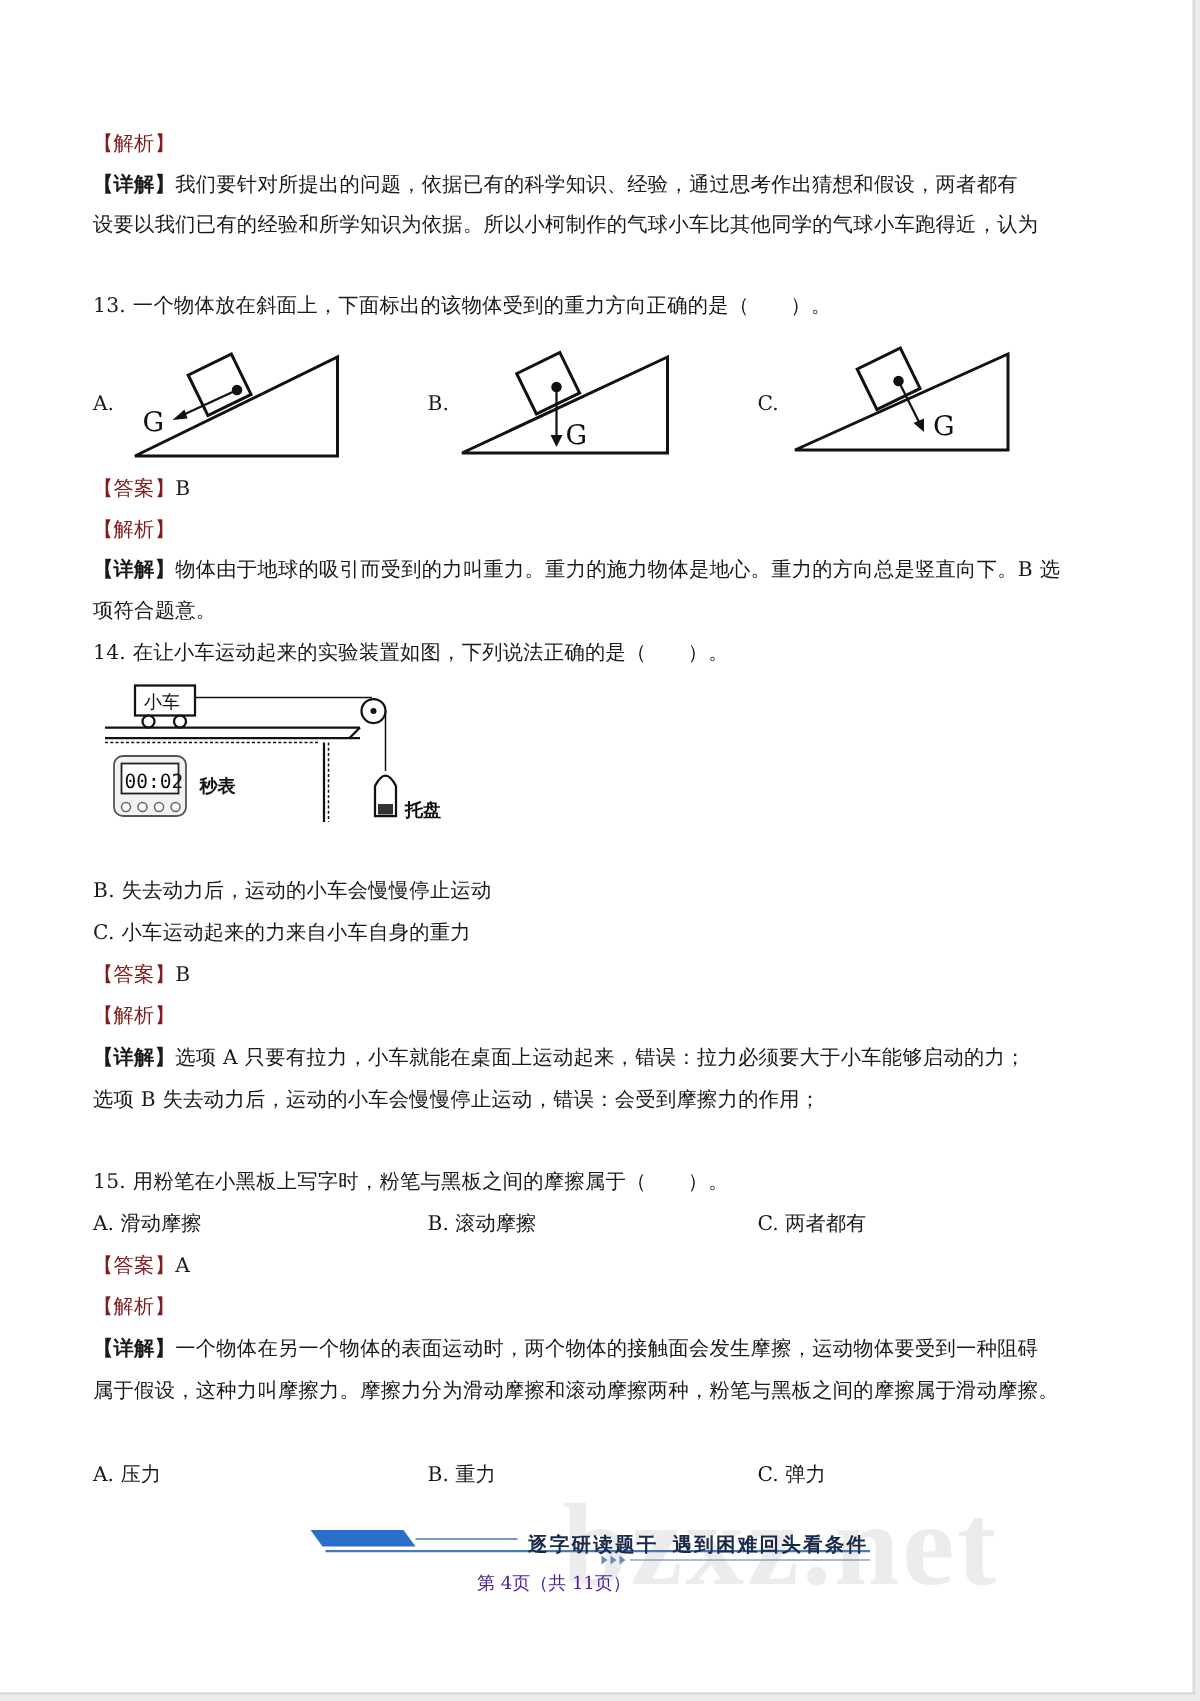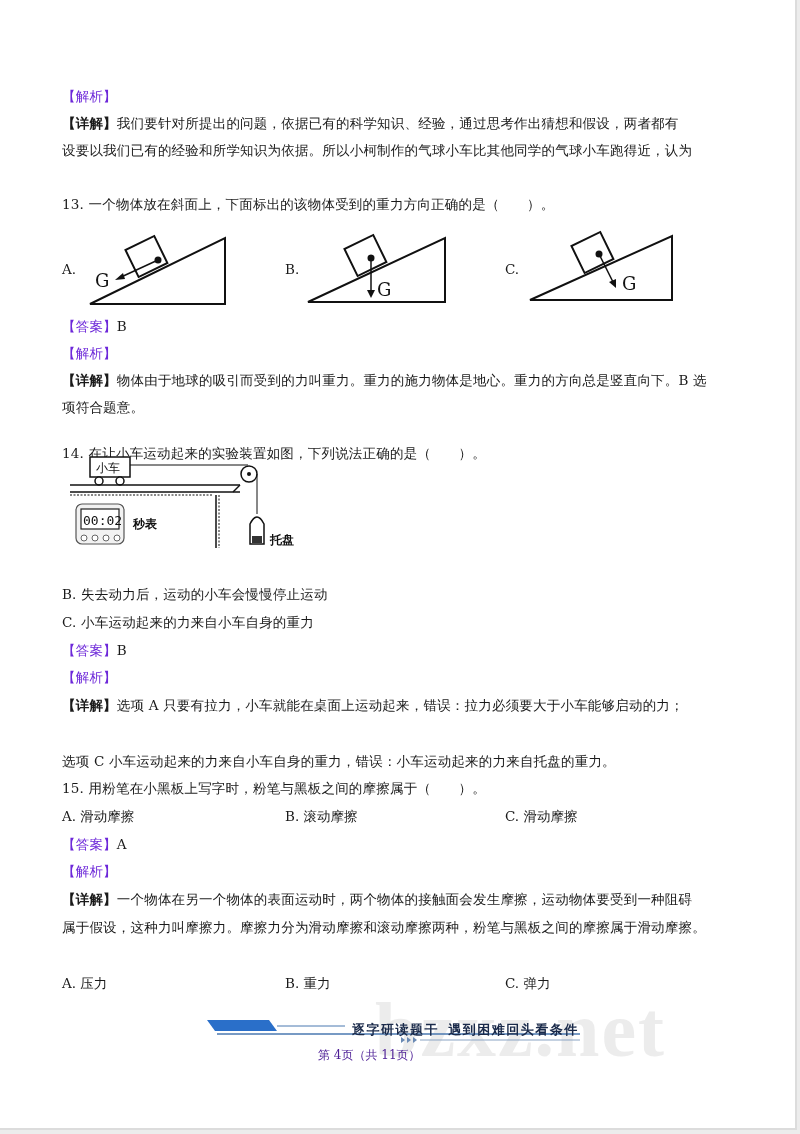--- a/index.html
+++ b/index.html
@@ -8,21 +8,21 @@
     font-family: "DejaVu Serif", "Liberation Serif", serif; color: #1a1a1a;
   }
   .page {
     position: absolute; left: 0; top: 0; width: 795px; height: 1128px;
     background: #ffffff; border-right: 2px solid #dcdcdc; border-bottom: 2px solid #dcdcdc;
   }
   .line {
     position: absolute; left: 62px; font-size: 13.5px; line-height: 18px; white-space: nowrap;
     letter-spacing: 0.2px;
   }
-  .tag-blue { color: #6d28d9; text-align: center; }
+  .tag-blue { color: #7f1d1d; text-align: center; }
   .tag-black { font-weight: bold; }
   .opt { position: absolute; font-size: 13.5px; line-height: 18px; white-space: nowrap; }
   .fig { position: absolute; }
   .footer-bar { position: absolute; left: 205px; top: 1018px; width: 380px; height: 30px; }
   .footer-slogan {
     position: absolute; left: 352px; top: 1021px; font-family: Liberation Mono, monospace;
     font-weight: bold; font-size: 13px; color: #1a2a4a; letter-spacing: 1.5px; white-space: nowrap;
   }
   .footer-page {
     position: absolute; left: 318px; top: 1047px; font-size: 12px; color: #4c1d95; white-space: nowrap;
@@ -77,21 +77,21 @@
     <line x1="72" y1="24" x2="86" y2="52" stroke="#111" stroke-width="1.5"></line>
     <polygon points="82,52 89,49 89,58" fill="#111"></polygon>
     <text x="95" y="60" font-family="DejaVu Serif, serif" font-size="18" fill="#111">G</text>
   </svg>
 
   <div class="line" style="top:317px"><span class="tag-blue">【答案】</span><span>B</span></div>
   <div class="line tag-blue" style="top:344px">【解析】</div>
   <div class="line" style="top:371px"><span class="tag-black">【详解】</span><span>物体由于地球的吸引而受到的力叫重力。重力的施力物体是地心。重力的方向总是竖直向下。B 选</span></div>
   <div class="line" style="top:398px">项符合题意。</div>
 
-  <div class="line" style="top:444px">14. 在让小车运动起来的实验装置如图，下列说法正确的是（　　）。</div>
+  <div class="line" style="top:426px">14. 在让小车运动起来的实验装置如图，下列说法正确的是（　　）。</div>
 
   <svg class="fig" style="left:68px; top:452px" width="240" height="98" viewBox="0 0 240 98">
 
     <rect x="22" y="5" width="40" height="20" fill="#fff" stroke="#111" stroke-width="1.5"></rect>
     <text x="28" y="20" font-family="DejaVu Sans, sans-serif" font-size="12" fill="#111">小车</text>
     <circle cx="31" cy="29" r="4" fill="#fff" stroke="#111" stroke-width="1.5"></circle>
     <circle cx="52" cy="29" r="4" fill="#fff" stroke="#111" stroke-width="1.5"></circle>
 
     <line x1="2" y1="33" x2="172" y2="33" stroke="#111" stroke-width="1.5"></line>
     <line x1="2" y1="40" x2="172" y2="40" stroke="#111" stroke-width="1.5"></line>
@@ -117,26 +117,26 @@
     <circle cx="38" cy="86" r="3" fill="#fff" stroke="#666"></circle>
     <circle cx="49" cy="86" r="3" fill="#fff" stroke="#666"></circle>
     <text x="65" y="76" font-family="DejaVu Sans, sans-serif" font-size="12" font-weight="bold" fill="#111">秒表</text>
   </svg>
 
   <div class="line" style="top:585px">B. 失去动力后，运动的小车会慢慢停止运动</div>
   <div class="line" style="top:613px">C. 小车运动起来的力来自小车自身的重力</div>
   <div class="line" style="top:641px"><span class="tag-blue">【答案】</span><span>B</span></div>
   <div class="line tag-blue" style="top:668px">【解析】</div>
   <div class="line" style="top:696px"><span class="tag-black">【详解】</span><span>选项 A 只要有拉力，小车就能在桌面上运动起来，错误：拉力必须要大于小车能够启动的力；</span></div>
-  <div class="line" style="top:752px">选项 C 小车运动起来的力来自小车自身的重力，错误：小车运动起来的力来自托盘的重力。</div>
+  <div class="line" style="top:724px">选项 B 失去动力后，运动的小车会慢慢停止运动，错误：会受到摩擦力的作用；</div>
 
   <div class="line" style="top:779px">15. 用粉笔在小黑板上写字时，粉笔与黑板之间的摩擦属于（　　）。</div>
   <div class="opt" style="left:62px; top:807px">A. 滑动摩擦</div>
   <div class="opt" style="left:285px; top:807px">B. 滚动摩擦</div>
-  <div class="opt" style="left:505px; top:807px">C. 滑动摩擦</div>
+  <div class="opt" style="left:505px; top:807px">C. 两者都有</div>
   <div class="line" style="top:835px"><span class="tag-blue">【答案】</span><span>A</span></div>
   <div class="line tag-blue" style="top:862px">【解析】</div>
   <div class="line" style="top:890px"><span class="tag-black">【详解】</span><span>一个物体在另一个物体的表面运动时，两个物体的接触面会发生摩擦，运动物体要受到一种阻碍</span></div>
   <div class="line" style="top:918px">属于假设，这种力叫摩擦力。摩擦力分为滑动摩擦和滚动摩擦两种，粉笔与黑板之间的摩擦属于滑动摩擦。</div>
 
   <div class="opt" style="left:62px; top:974px">A. 压力</div>
   <div class="opt" style="left:285px; top:974px">B. 重力</div>
   <div class="opt" style="left:505px; top:974px">C. 弹力</div>
 
   <div class="watermark">bzxz.net</div>

